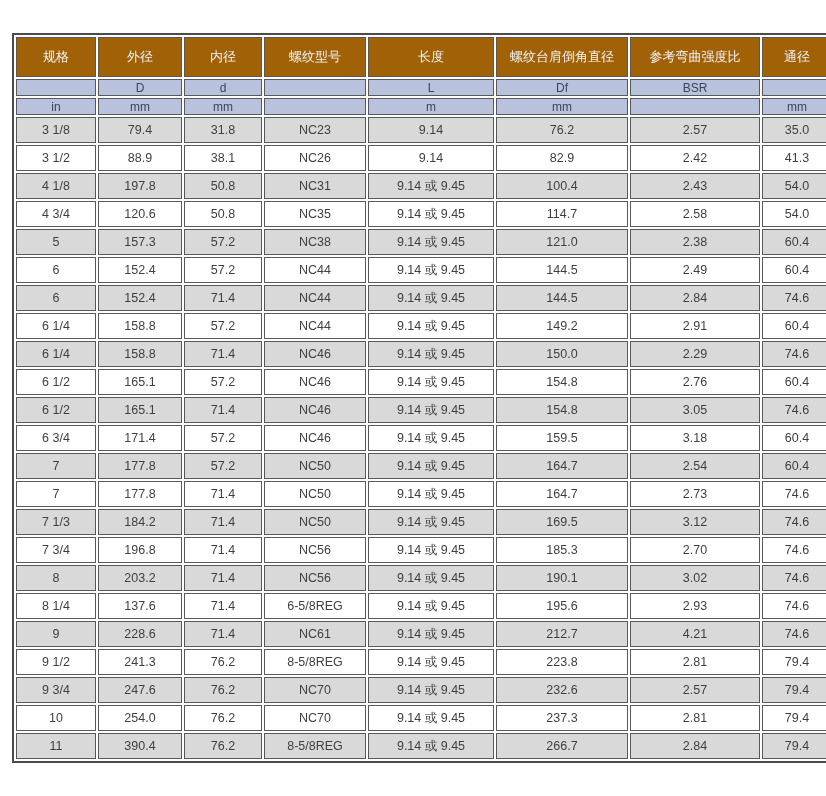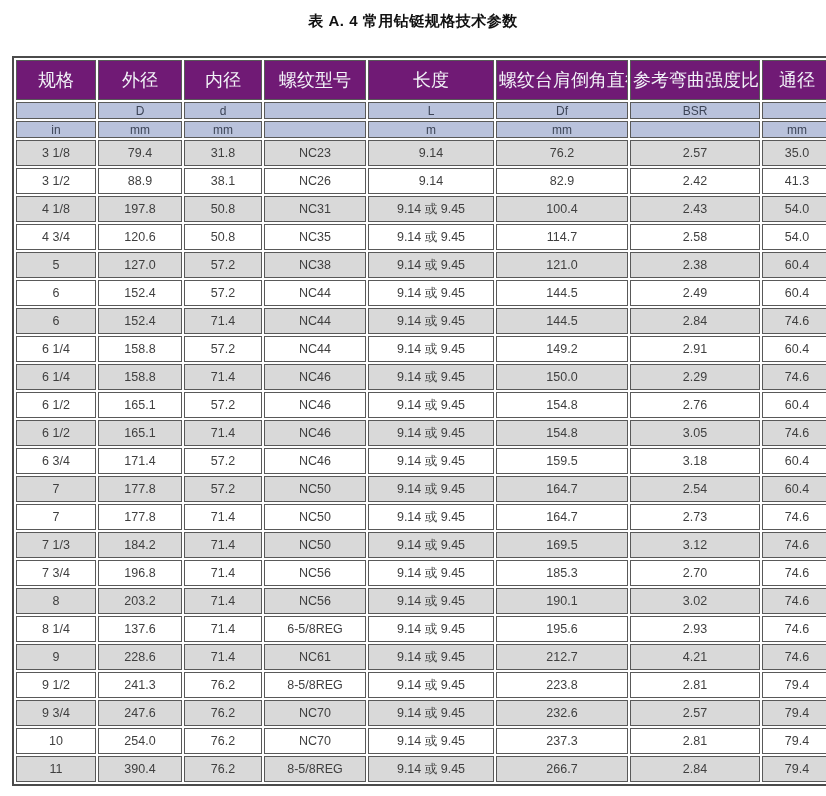--- a/index.html
+++ b/index.html
@@ -29,24 +29,24 @@
   }
   th, td {
     border: 1px solid #595959;
     text-align: center;
     vertical-align: middle;
     overflow: hidden;
     white-space: nowrap;
     padding: 0 2px;
   }
   tr.main-head th {
-    background: #701a75;
+    background: #a16207;
     color: #f2f3f8;
     font-weight: normal;
-    font-size: 18px;
+    font-size: 13px;
     height: 40px;
   }
   tr.subhead td {
     background: #B9C2DC;
     color: #3c4457;
     font-size: 12px;
     height: 17px;
   }
   tbody td {
     font-size: 12.5px;
@@ -54,21 +54,20 @@
     height: 26px;
   }
   tbody tr:nth-child(odd) td { background: #D9D9D9; }
   tbody tr:nth-child(even) td { background: #ffffff; }
 </style>
 </head>
 <body>
 
 <div class="page">
 
-  <div class="title">表 A. 4 常用钻铤规格技术参数</div>
 
   <table class="spec">
     <colgroup>
       <col style="width:80px">
         <col style="width:84px">
         <col style="width:78px">
         <col style="width:102px">
       <col style="width:126px">
         <col style="width:132px">
         <col style="width:130px">
@@ -142,21 +141,21 @@
           <td>120.6</td>
           <td>50.8</td>
           <td>NC35</td>
           <td>9.14 或 9.45</td>
           <td>114.7</td>
           <td>2.58</td>
           <td>54.0</td>
         </tr>
         <tr>
           <td>5</td>
-          <td>127.0</td>
+          <td>157.3</td>
           <td>57.2</td>
           <td>NC38</td>
           <td>9.14 或 9.45</td>
           <td>121.0</td>
           <td>2.38</td>
           <td>60.4</td>
         </tr>
         <tr>
           <td>6</td>
           <td>152.4</td>

